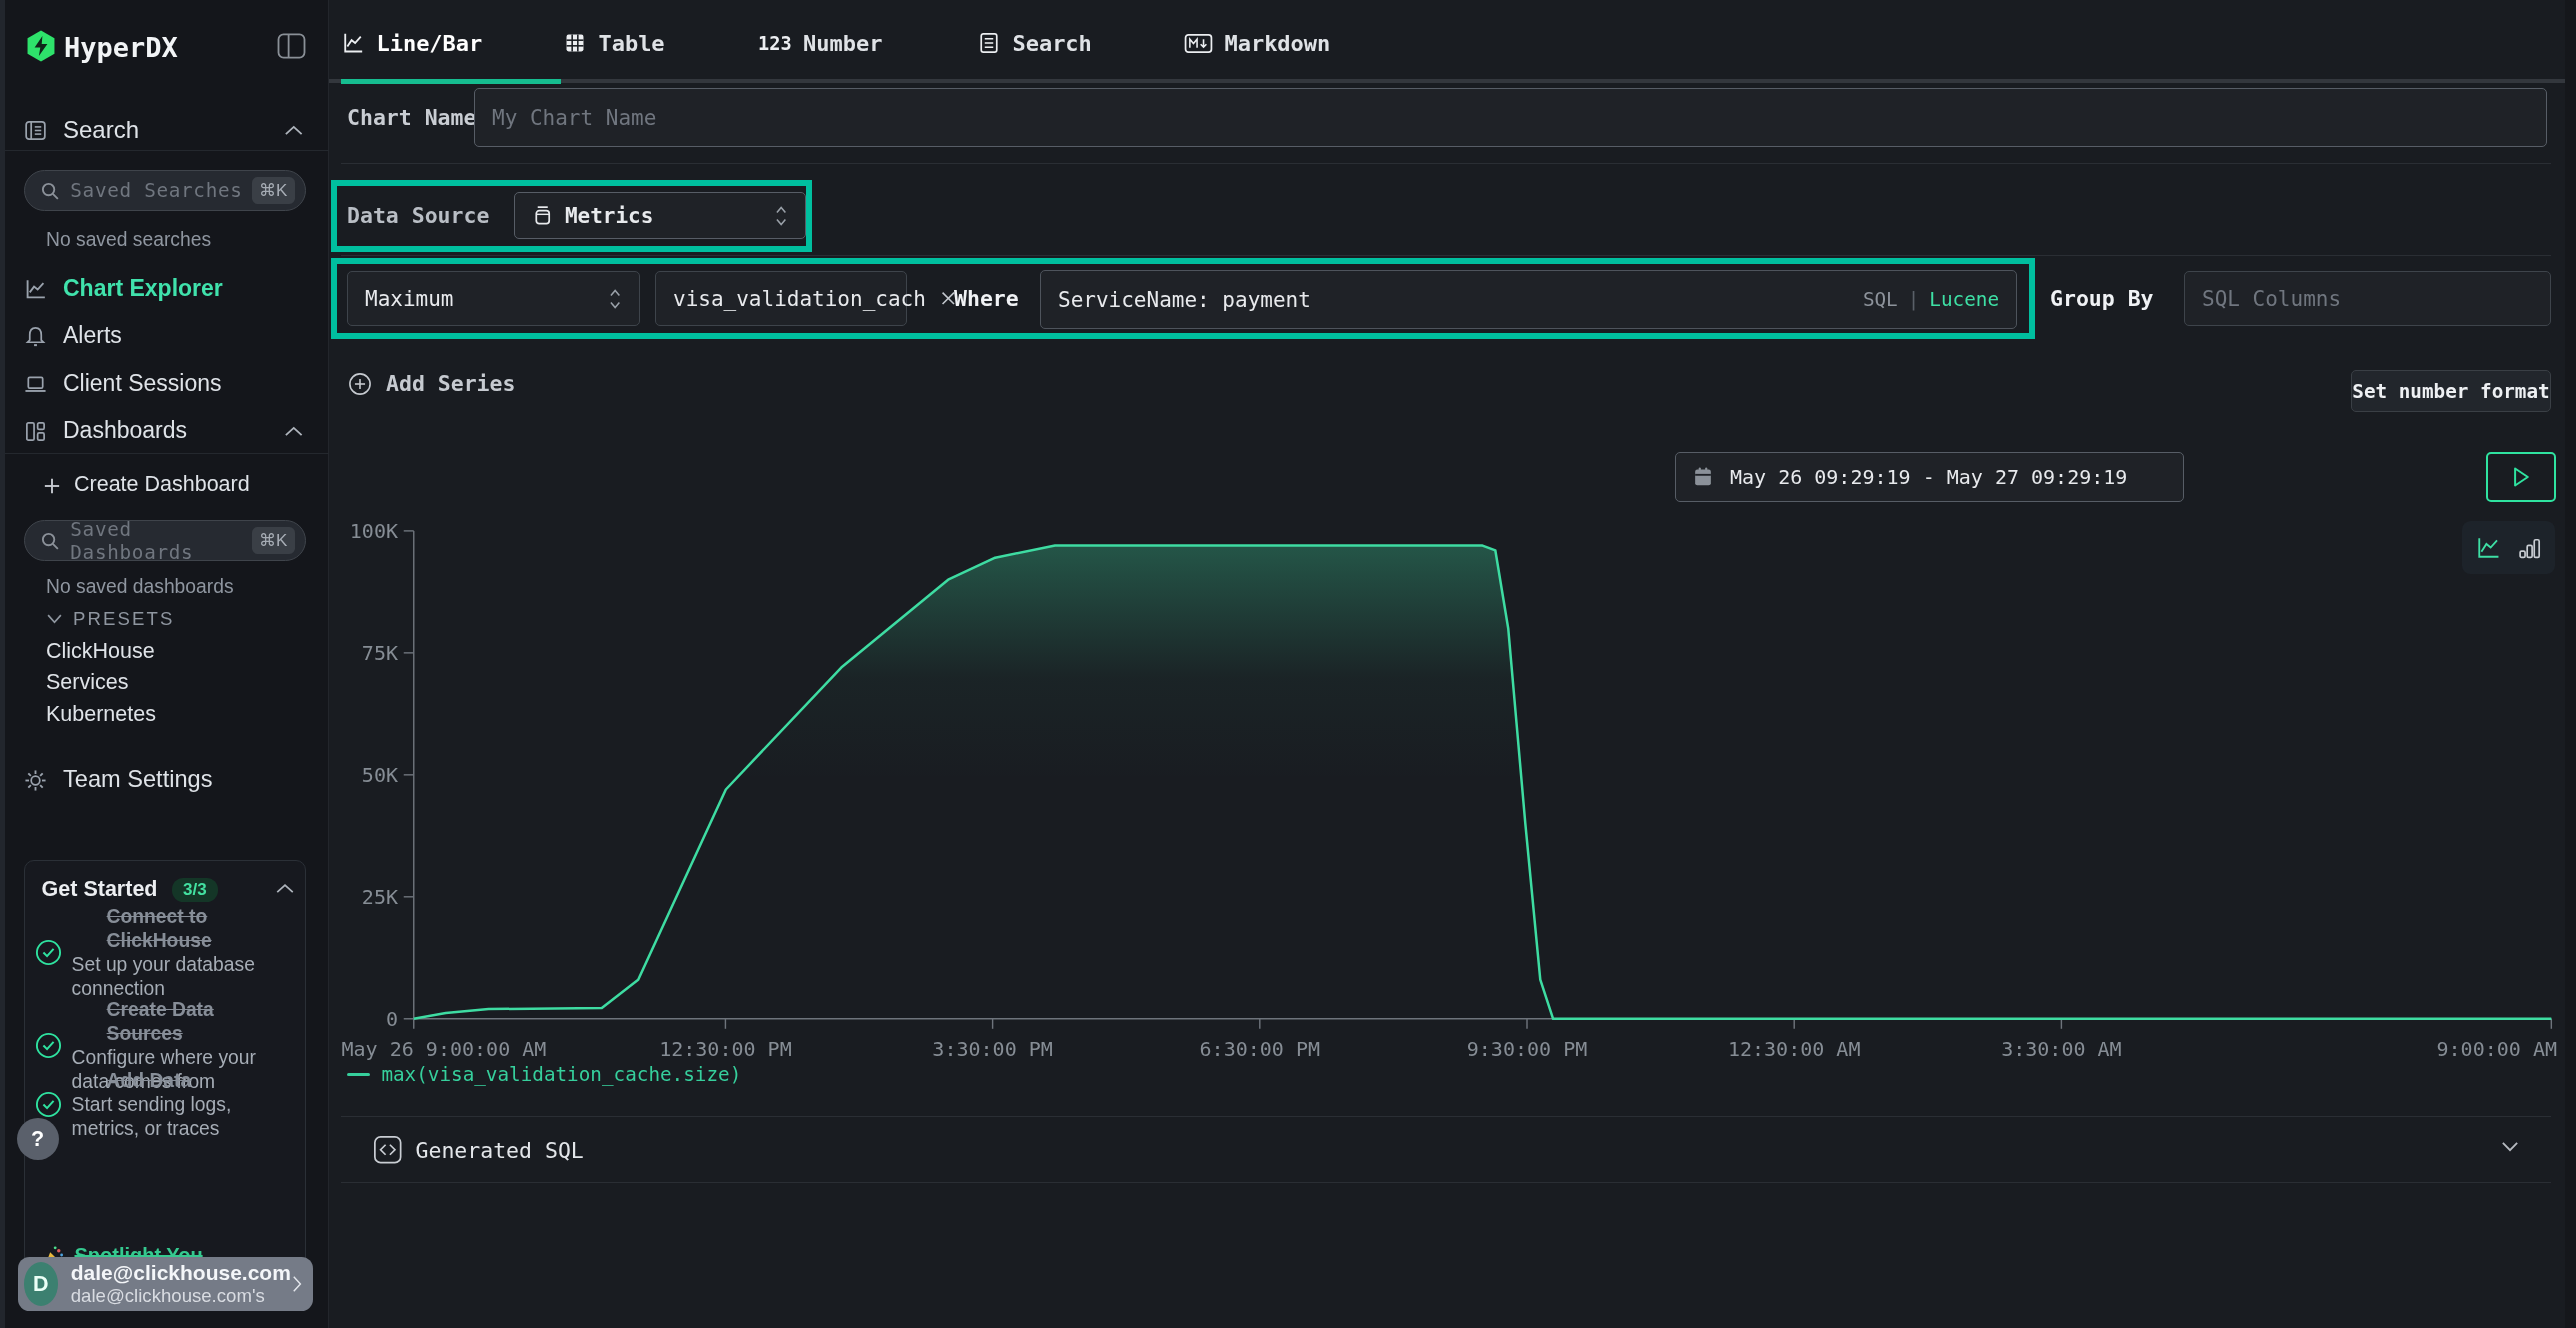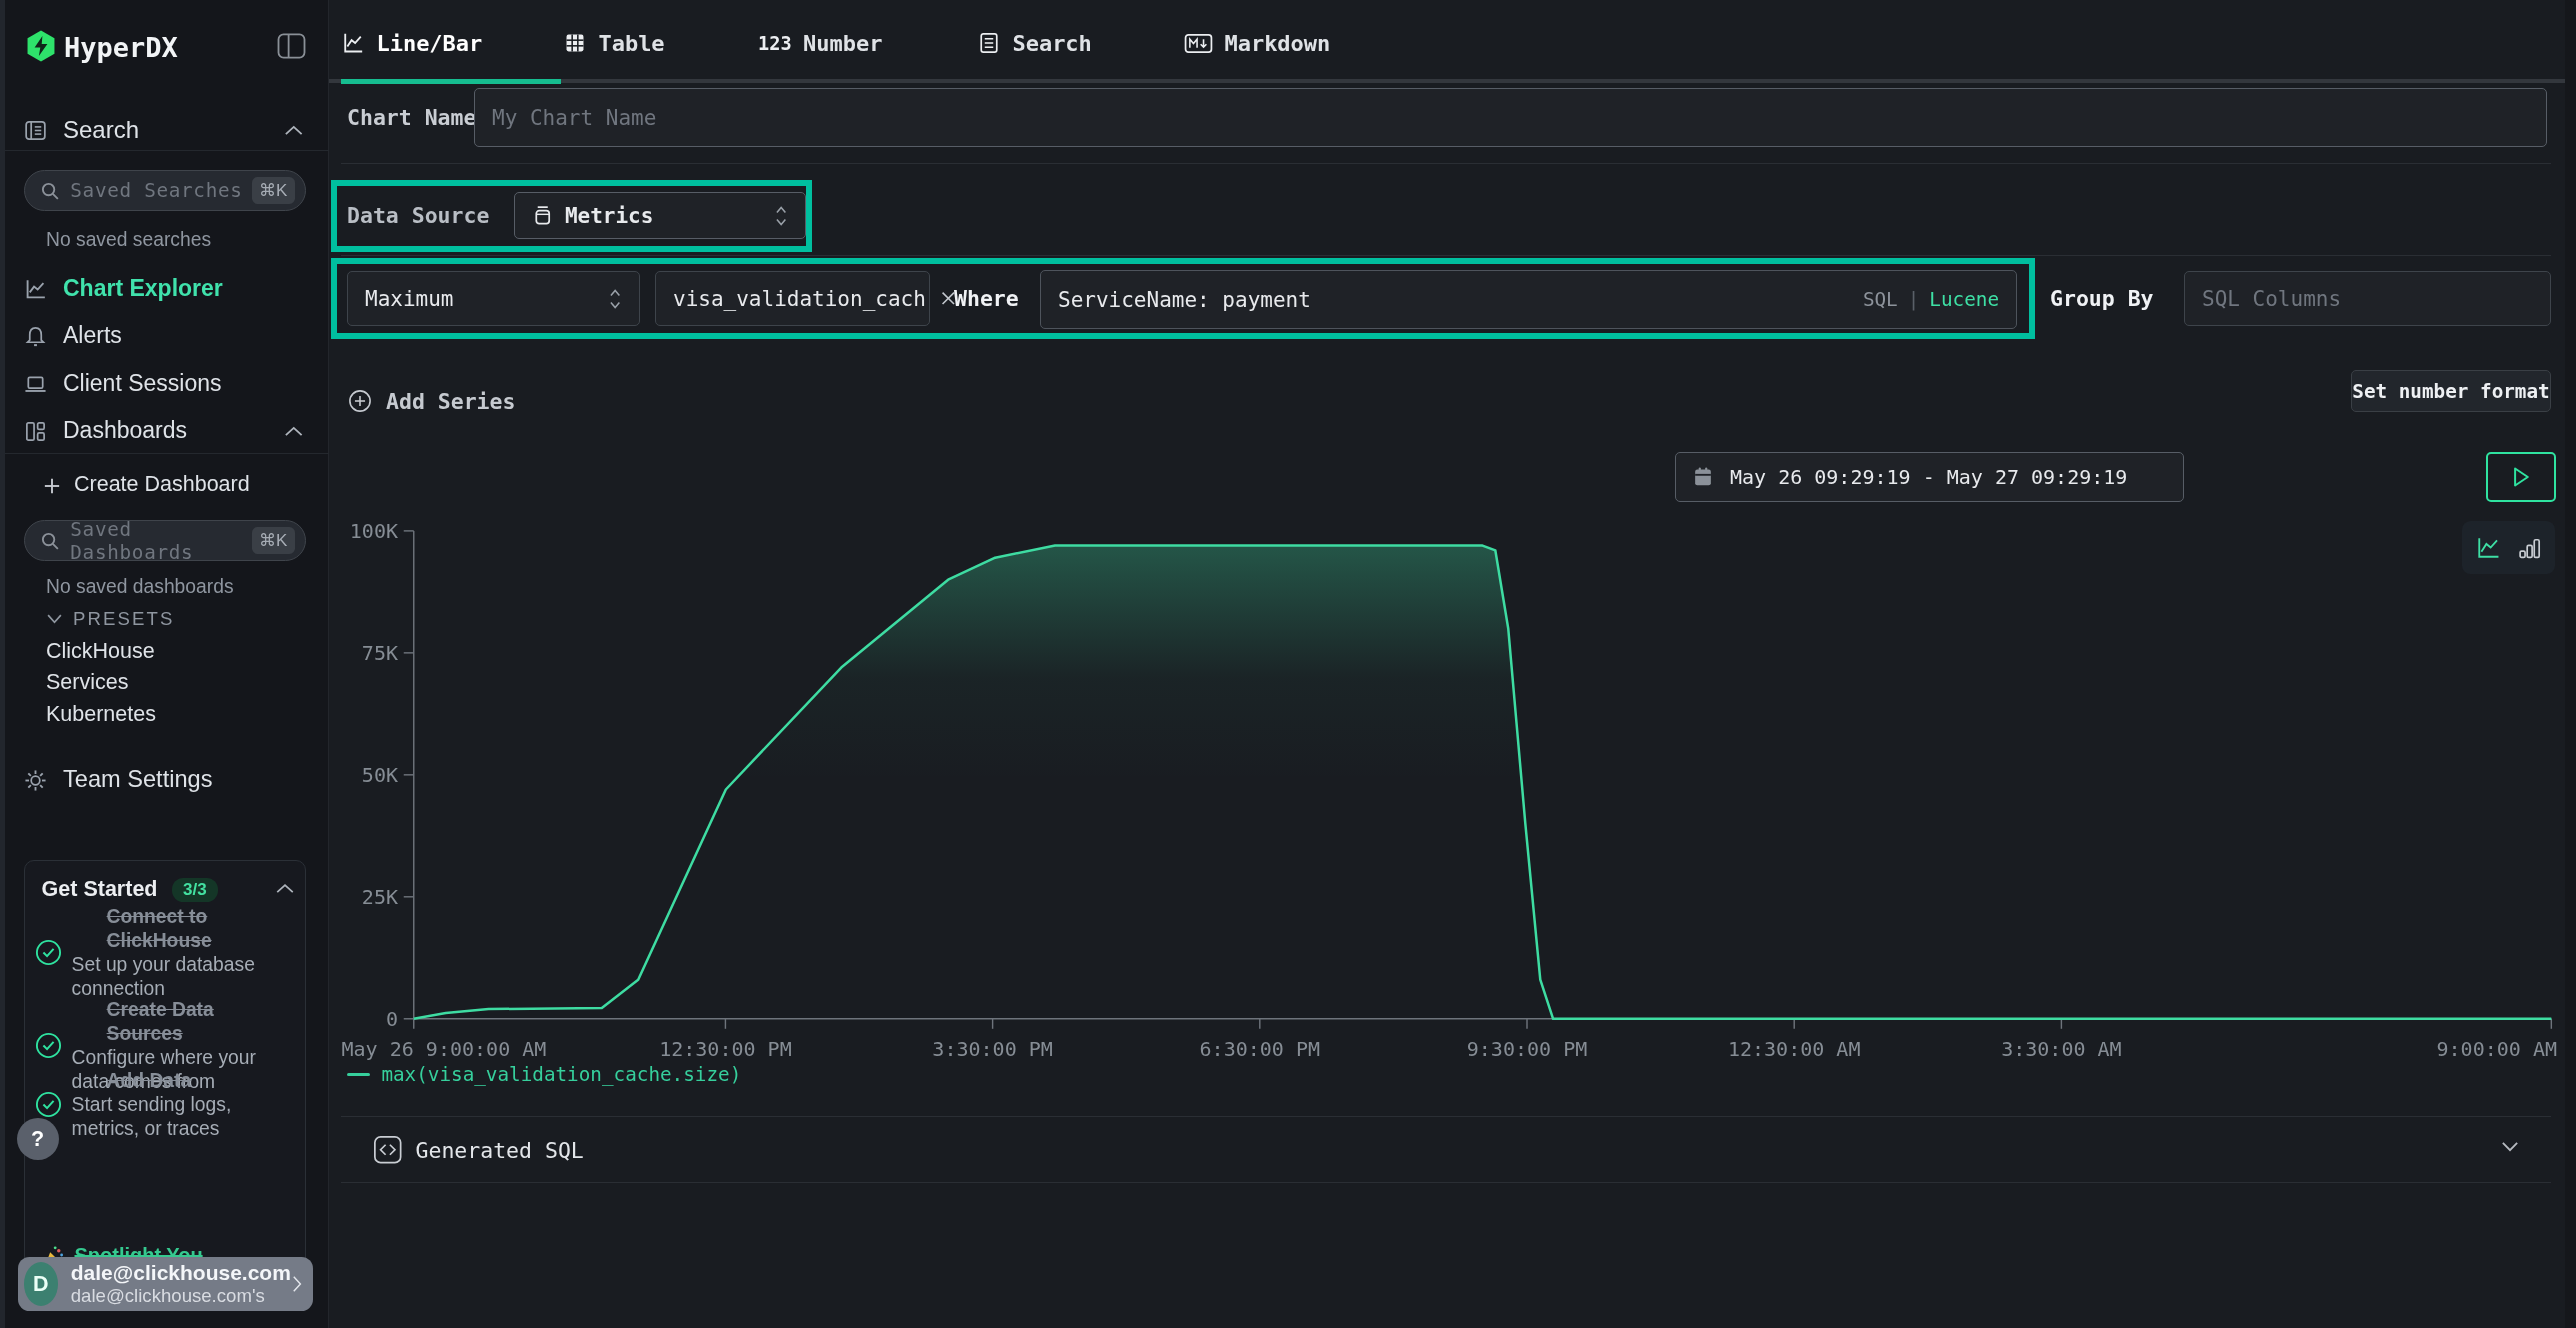--- a/index.html
+++ b/index.html
@@ -60,27 +60,27 @@
   input.inp{outline:none;}
   input.inp::placeholder{color:var(--txt-mute);}
   .bright{border-color:var(--border-bright);}
   .annotation{position:absolute;border:6.4px solid var(--ann);pointer-events:none;z-index:5;}
   .selchev{margin-left:auto;flex:0 0 auto;}
   #chart-name-label{position:absolute;left:18px;top:88px;height:59px;line-height:59px;}
   #chart-name-input{position:absolute;left:145px;top:88px;width:2073px;height:59px;}
   #ds-label{position:absolute;left:18px;top:181px;height:69px;line-height:69px;color:#b9bec5;}
   #ds-select{position:absolute;left:185px;top:192px;width:292px;height:47px;gap:11.4px;cursor:pointer;}
   #agg-select{position:absolute;left:18px;top:271px;width:293px;height:55px;cursor:pointer;}
-  #metric-tag{position:absolute;left:326px;top:271px;width:275px;height:55px;gap:13px;cursor:pointer;}
+  #metric-tag{position:absolute;left:326px;top:271px;width:252px;height:55px;gap:13px;cursor:pointer;}
   #where-label{position:absolute;left:625px;top:271px;height:55px;line-height:55px;color:#f0f2f5;}
   #where-input{position:absolute;left:711px;top:270px;width:977px;height:59px;border-color:var(--border-mid);cursor:text;}
   #where-suffix{margin-left:auto;font:19.3px var(--mono);display:flex;gap:10px;align-items:center;}
   #groupby-label{position:absolute;left:1721px;top:271px;height:55px;line-height:55px;color:#f0f2f5;}
   #groupby-input{position:absolute;left:1855px;top:271px;width:367px;height:55px;}
-  #add-series{position:absolute;left:18px;top:371px;height:43px;display:flex;align-items:flex-end;gap:13px;cursor:pointer;}
+  #add-series{position:absolute;left:18px;top:371px;height:43px;display:flex;align-items:flex-start;gap:13px;cursor:pointer;}
   #add-series span{font:bold 21.5px var(--mono);color:#c6cad0;}
   #set-format-btn{position:absolute;left:2022px;top:370px;width:200px;height:42px;background:#22262c;border:1.4px solid #3a3f45;border-radius:5px;font:bold 19.3px var(--mono);color:#eef0f3;display:flex;align-items:center;justify-content:center;cursor:pointer;}
   #date-input{position:absolute;left:1346px;top:452px;width:509px;height:50px;gap:17px;border-color:var(--border-bright);font:20px var(--mono);cursor:pointer;}
   #gran-select{position:absolute;left:1873px;top:452px;width:279px;height:50px;border-color:#33383e;background:transparent;font:21px var(--mono);cursor:pointer;}
   #run-btn{position:absolute;left:2157px;top:452px;width:70px;height:50px;border:2.1px solid #2fe3a0;border-radius:5px;background:transparent;display:flex;align-items:center;justify-content:center;cursor:pointer;}
   #charttype-toggle{position:absolute;left:2133px;top:521px;width:93px;height:53px;background:#1d232a;border-radius:8.6px;display:flex;align-items:center;justify-content:center;gap:15.7px;}
   
   #chart-svg{position:absolute;left:12px;top:508px;}
   .axis{stroke:#6e747c;stroke-width:2;}
   .ticktext{font:28px var(--mono);fill:#868d95;}

